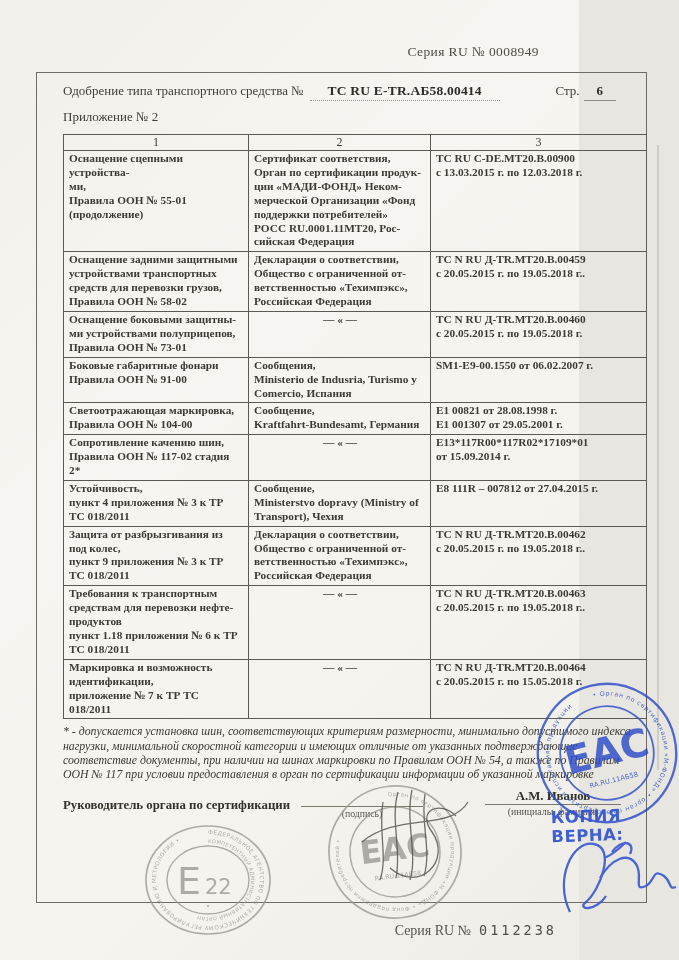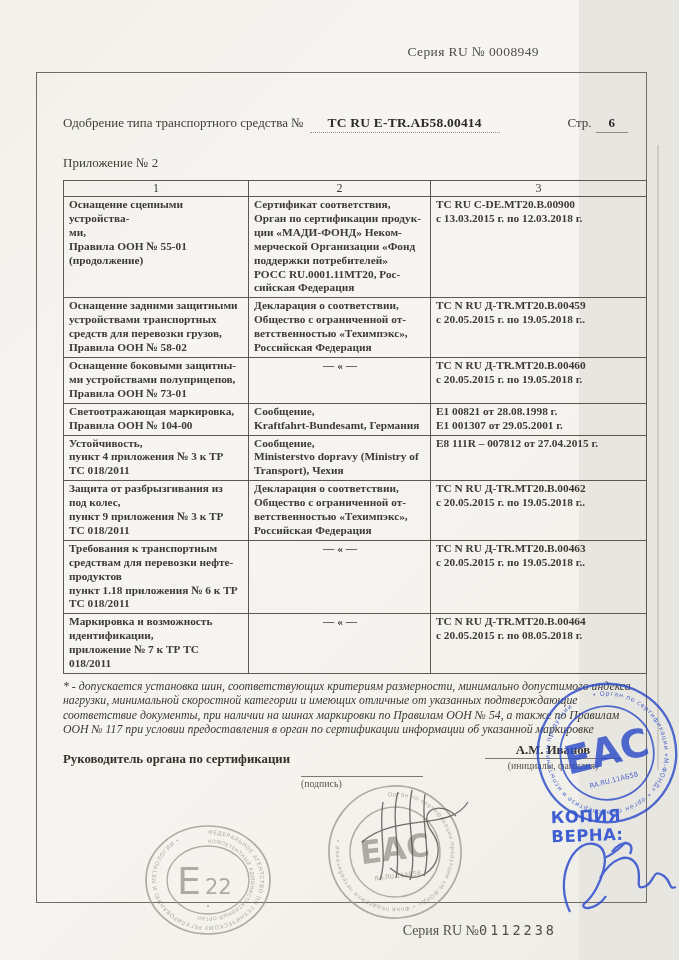--- a/index.html
+++ b/index.html
@@ -17,32 +17,32 @@
   .serial-top{
     position:absolute;top:44px;right:40px;
     font-size:13.5px;color:#504e48;letter-spacing:.4px;
   }
   .frame{
     position:absolute;left:36px;top:72px;width:611px;height:831px;
     border:1.4px solid #6e6c64;
     box-sizing:border-box;
     padding:10px 2px 0 26px;
   }
-  .title-row{position:relative;font-size:13px;margin-bottom:4px;white-space:nowrap;margin-top:32px;}
+  .title-row{position:relative;font-size:13px;margin-bottom:4px;white-space:nowrap;}
   .approval-num{
     display:inline-block;font-weight:bold;font-size:13.5px;color:#2e2c28;
     border-bottom:1.6px dotted #97948a;padding:0 18px 1px;margin-left:6px;
     letter-spacing:.2px;
   }
-  .page-block{position:absolute;right:16px;top:0;}
+  .page-block{position:absolute;right:28px;top:0;}
   .page-num{
     display:inline-block;font-weight:bold;color:#2e2c28;
     border-bottom:1.3px solid #8f8c82;padding:0 13px 1px;margin-left:4px;
   }
-  .annex{font-size:13px;margin:22px 0 9px;}
+  .annex{font-size:13px;margin:8px 0 9px;}
   table.doc-table{
     border-collapse:collapse;table-layout:fixed;width:583px;
     font-size:11.3px;line-height:13.9px;color:#3c3a34;
   }
   table.doc-table col.c1{width:185px;}
   table.doc-table col.c2{width:182px;}
   table.doc-table col.c3{width:216px;}
   .doc-table th{
     border:1px solid #5b5952;font-weight:normal;font-size:12px;
     height:15px;padding:0;text-align:center;
@@ -50,32 +50,32 @@
   .doc-table td{
     border:1px solid #5b5952;vertical-align:top;
     padding:1px 4px 2px 5px;white-space:pre-line;font-weight:bold;
   }
   .doc-table td.ditto{text-align:center;white-space:normal;}
   .footnote{
     width:583px;font-size:11.8px;line-height:14.3px;margin-top:5px;color:#3c3a34;font-style:italic;
   }
   .sig-area{position:relative;height:72px;margin-top:13px;}
   .sig-head{position:absolute;left:0;top:3px;font-weight:bold;font-size:12.8px;color:#333129;}
-  .sig-line-center{position:absolute;left:238px;top:10px;width:122px;text-align:left;margin-top:16px;}
+  .sig-line-center{position:absolute;left:238px;top:10px;width:122px;text-align:center;}
   .sig-line-center .line{border-bottom:1.1px solid #7b786e;height:1px;}
   .sig-cap{font-size:9.8px;color:#56534b;margin-top:1px;}
   .sig-name-block{position:absolute;left:422px;top:-6px;width:136px;text-align:center;}
   .sig-name{font-weight:bold;font-size:12.8px;color:#34322b;}
   .sig-name-block .line{border-bottom:1.1px solid #7b786e;height:1px;margin-top:-1px;}
   .serial-bottom{
     position:absolute;top:922px;right:22px;font-size:14px;color:#55544e;
   }
   .serial-bottom .digits{
     font-family:"DejaVu Sans Mono", monospace;font-size:13.5px;
-    letter-spacing:3px;color:#4e4d47;
+    letter-spacing:3px;color:#4e4d47;margin-left:8px;
   }
   .edge-line{
     position:absolute;left:657px;top:145px;width:1.5px;height:625px;
     background:#c8c6be;opacity:.8;
   }
   .stamp{position:absolute;pointer-events:none;}
   .stamp-grey{color:#9a988f;opacity:.78;}
   .stamp-blue{color:#2d4cc8;opacity:.82;}
   .kopiya{
     position:absolute;left:551px;top:806px;width:135px;
@@ -145,26 +145,42 @@
         </tr>
         <tr>
           <td>Оснащение боковыми защитны-
 ми устройствами полуприцепов,
 Правила ООН № 73-01</td>
           <td class="ditto">— « —</td>
           <td>ТС N RU Д-TR.МТ20.В.00460
 с 20.05.2015 г. по 19.05.2018 г.</td>
         </tr>
         <tr>
+          <td>Боковые габаритные фонари
+Правила ООН № 91-00</td>
+          <td>Сообщения,
+Ministerio de Indusria, Turismo y
+Comercio, Испания</td>
+          <td>SM1-E9-00.1550 от 06.02.2007 г.</td>
+        </tr>
+        <tr>
           <td>Светоотражающая маркировка,
 Правила ООН № 104-00</td>
           <td>Сообщение,
 Kraftfahrt-Bundesamt, Германия</td>
           <td>Е1 00821 от 28.08.1998 г.
 Е1 001307 от 29.05.2001 г.</td>
+        </tr>
+        <tr>
+          <td>Сопротивление качению шин,
+Правила ООН № 117-02 стадия
+2*</td>
+          <td class="ditto">— « —</td>
+          <td>E13*117R00*117R02*17109*01
+от 15.09.2014 г.</td>
         </tr>
         <tr>
           <td>Устойчивость,
 пункт 4 приложения № 3 к ТР
 ТС 018/2011</td>
           <td>Сообщение,
 Ministerstvo dopravy (Ministry of
 Transport), Чехия</td>
           <td>Е8 111R – 007812 от 27.04.2015 г.</td>
         </tr>
@@ -190,21 +206,21 @@
           <td>ТС N RU Д-TR.МТ20.В.00463
 с 20.05.2015 г. по 19.05.2018 г..</td>
         </tr>
         <tr>
           <td>Маркировка и возможность
 идентификации,
 приложение № 7 к ТР ТС
 018/2011</td>
           <td class="ditto">— « —</td>
           <td>ТС N RU Д-TR.МТ20.В.00464
-с 20.05.2015 г. по 08.05.2018 г.</td>
+с 20.05.2015 г. по 15.05.2018 г.</td>
         </tr>
       </tbody>
     </table>
 
     <div class="footnote">* - допускается установка шин, соответствующих критериям размерности, минимально допустимого индекса нагрузки, минимальной скоростной категории и имеющих отличные от указанных подтверждающие соответствие документы, при наличии на шинах маркировки по Правилам ООН № 54, а также по Правилам ООН № 117 при условии предоставления в орган по сертификации информации об указанной маркировке</div>
 
     <div class="sig-area">
       <div class="sig-head">Руководитель органа по сертификации</div>
       <div class="sig-line-center">
         <div class="line"></div>

